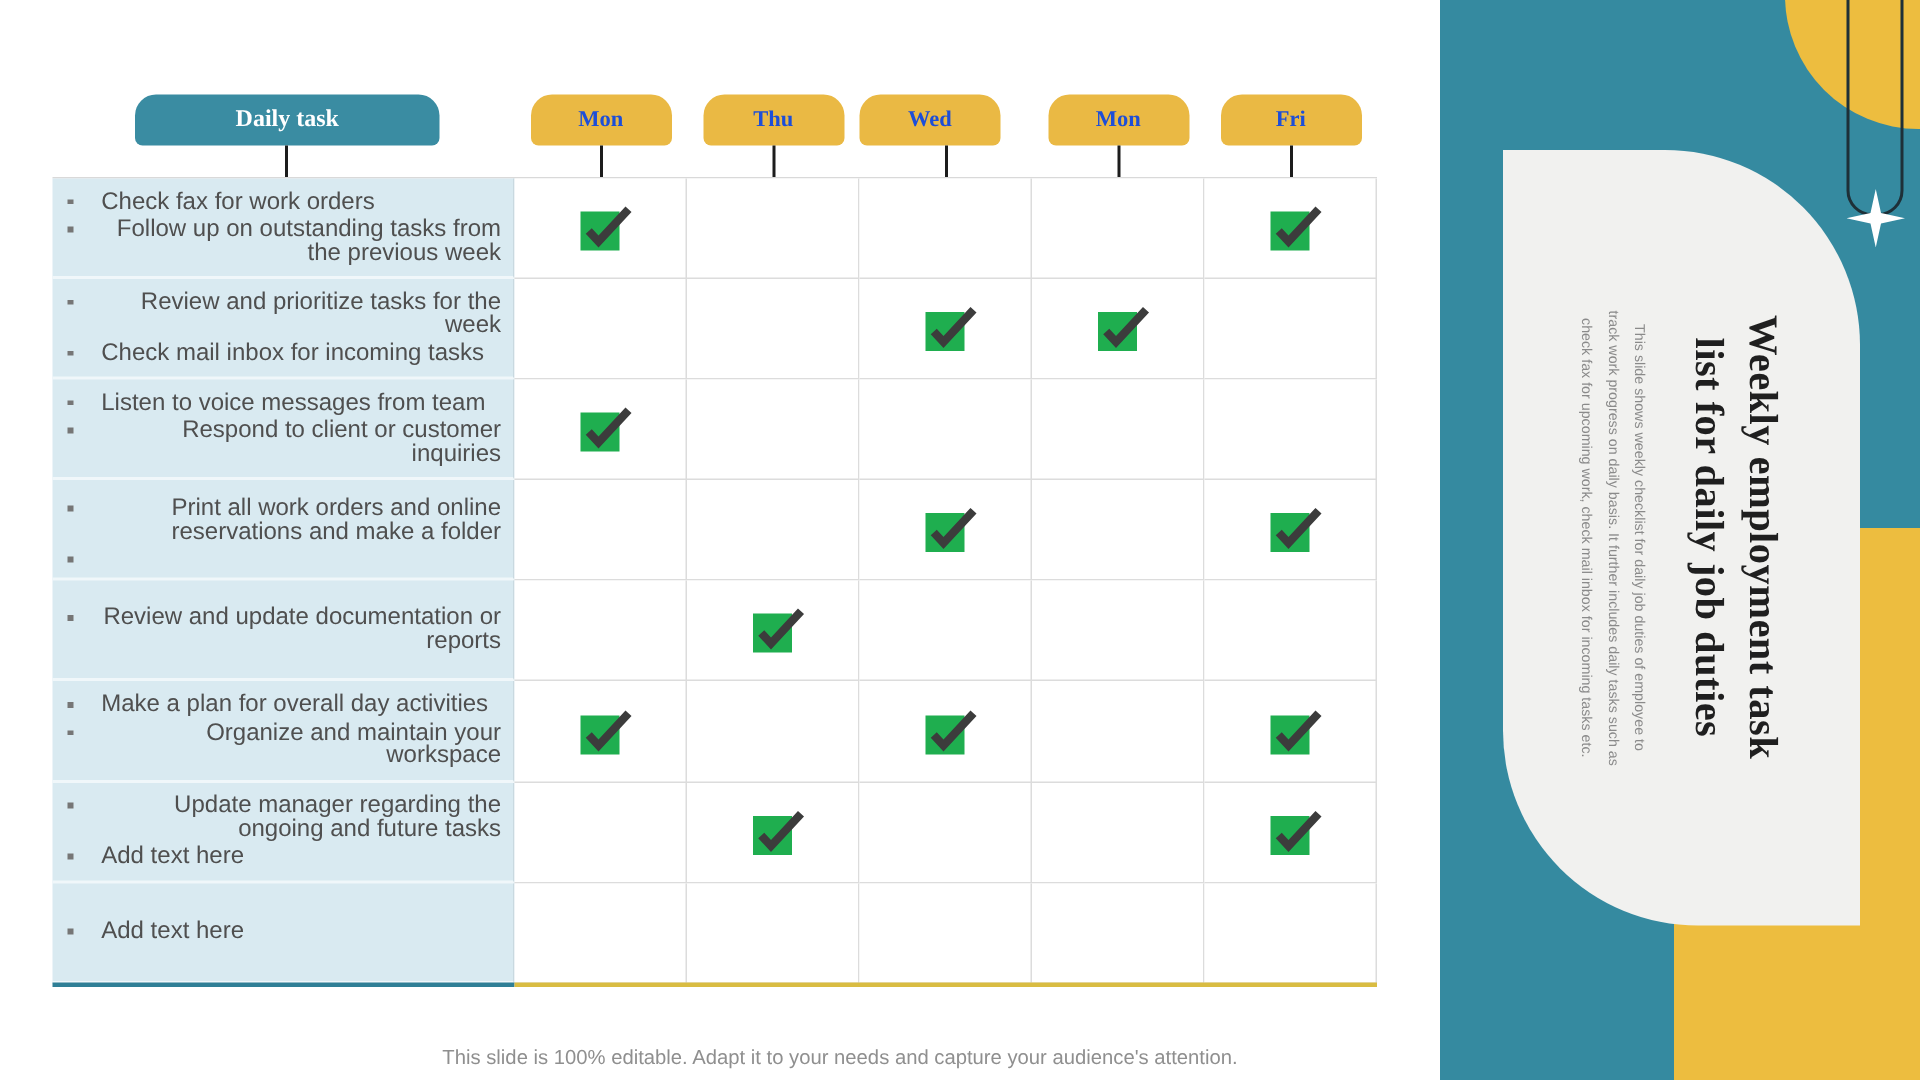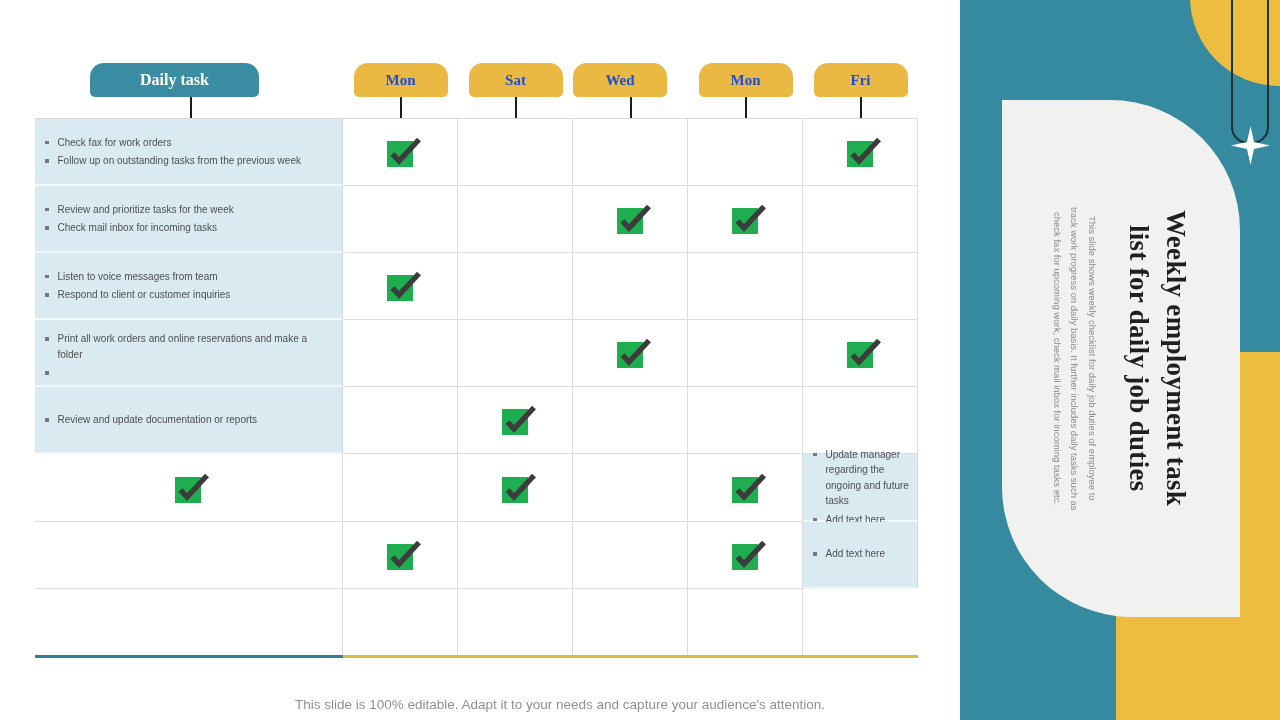--- a/index.html
+++ b/index.html
@@ -11,21 +11,21 @@
   .slide { position:relative; width:1280px; height:720px; }
 
   
   .tab {
     position:absolute; top:63px; height:34px;
     display:flex; align-items:center; justify-content:center;
     font-family:"Liberation Serif", serif; font-weight:bold;
     border-radius:14px 14px 5px 5px;
     box-sizing:border-box;
   }
-  .task-tab { left:90px; width:169px; background:#3A8CA2; color:#ffffff; font-size:16px; }
+  .task-tab { left:90px; width:203px; background:#3A8CA2; color:#ffffff; font-size:16px; }
   .day-tab  { width:94px; background:#EAB944; color:#1d4ed8; font-size:15px; }
   .connector { position:absolute; top:97px; width:2px; height:21px; background:#1c1c1c; }
 
   
   .grid {
     position:absolute; left:35px; top:118px; width:883px;
     display:grid; grid-template-columns:308px repeat(5,115px);
     grid-auto-rows:67.1px;
     border-top:1px solid #d9d9d9;
   }
@@ -35,21 +35,21 @@
     border-right:1px solid #dcdcdc; border-bottom:1px solid #dcdcdc;
     display:flex; align-items:center; justify-content:center;
   }
   .task-cell {
     background:#D9EAF1;
     border-bottom:2px solid #f0f7fa;
     border-right:1px solid #c9d9e0;
     display:flex; flex-direction:column; justify-content:center;
     padding:4px 8px 4px 10px;
   }
-  .task-line { display:flex; gap:9px; font-size:10px; color:#4f4f4f; line-height:15.5px; margin:1.5px 0; }
+  .task-line { display:flex; gap:19px; font-size:16px; color:#4f4f4f; line-height:15.5px; margin:1.5px 0;text-align:right; }
   .bullet { width:3.5px; height:3.5px; background:#767676; margin-top:6px; flex:none; }
   .check-icon { overflow:visible; margin-right:-8px; }
 
   .baseline { position:absolute; top:654.5px; height:3.5px; }
   .baseline-teal   { left:35px;  width:308px; background:#2F7F96; }
   .baseline-yellow { left:343px; width:575px; background:#D9BC42; }
 
   .footer {
     position:absolute; left:0; top:697px; width:1120px;
     text-align:center; font-size:13.5px; color:#8F8F8F;
@@ -89,21 +89,21 @@
 <div class="slide">
 
   <div class="tab task-tab">
     <span>Daily task</span>
   </div>
   <div class="connector" style="left:190px;"></div>
 
   <div id="day-tabs">
       <div class="tab day-tab" style="left: 353.5px;">Mon</div>
       <div class="connector" style="left: 399.5px;"></div>
-      <div class="tab day-tab" style="left: 468.5px;">Sat</div>
+      <div class="tab day-tab" style="left: 468.5px;">Thu</div>
       <div class="connector" style="left: 514.5px;"></div>
       <div class="tab day-tab" style="left: 573px;">Wed</div>
       <div class="connector" style="left: 629.5px;"></div>
       <div class="tab day-tab" style="left: 698.5px;">Mon</div>
       <div class="connector" style="left: 744.5px;"></div>
       <div class="tab day-tab" style="left: 813.5px;">Fri</div>
       <div class="connector" style="left: 859.5px;"></div>
     </div>
 
   <div class="grid" id="task-grid">
@@ -210,20 +210,30 @@
       <div class="cell day-cell"></div>
       <div class="cell day-cell">
         <svg class="check-icon" width="35" height="30" viewBox="0 0 35 30">
           <rect x="0" y="4" width="26" height="26" fill="#1FAE4F"></rect>
           <path d="M5.5 17 L12 24 L32 2.5" fill="none" stroke="#3C3C3C" stroke-width="5.5"></path>
         </svg>
       </div>
       <div class="cell day-cell"></div>
       <div class="cell day-cell"></div>
       <div class="cell day-cell"></div>
+      <div class="cell task-cell">
+        <div class="task-line">
+          <div class="bullet"></div>
+          <span>Make a plan for overall day activities</span>
+        </div>
+        <div class="task-line">
+          <div class="bullet"></div>
+          <span>Organize and maintain your workspace</span>
+        </div>
+      </div>
       <div class="cell day-cell">
         <svg class="check-icon" width="35" height="30" viewBox="0 0 35 30">
           <rect x="0" y="4" width="26" height="26" fill="#1FAE4F"></rect>
           <path d="M5.5 17 L12 24 L32 2.5" fill="none" stroke="#3C3C3C" stroke-width="5.5"></path>
         </svg>
       </div>
       <div class="cell day-cell"></div>
       <div class="cell day-cell">
         <svg class="check-icon" width="35" height="30" viewBox="0 0 35 30">
           <rect x="0" y="4" width="26" height="26" fill="#1FAE4F"></rect>

